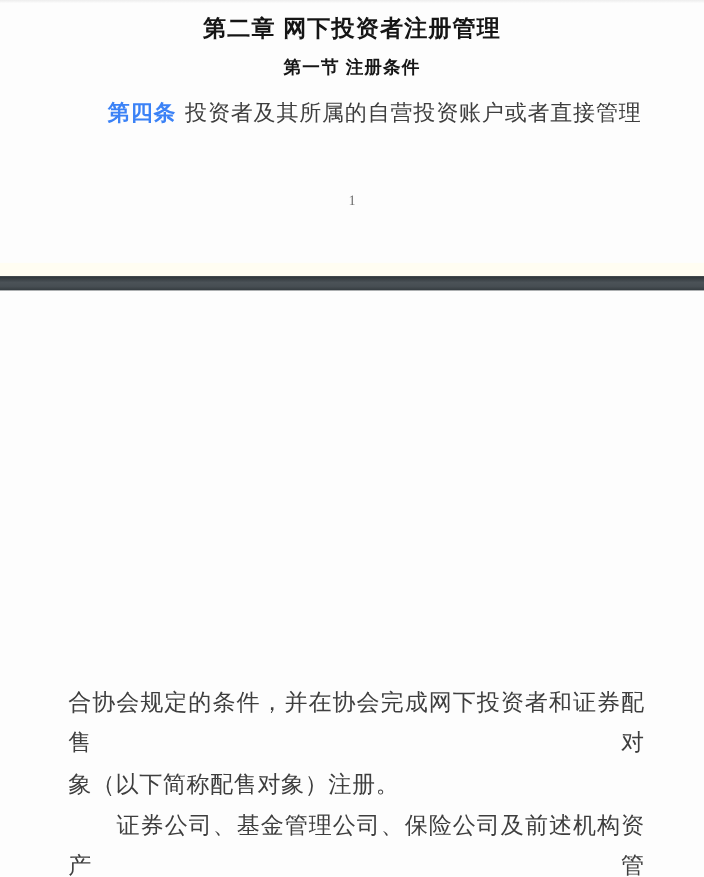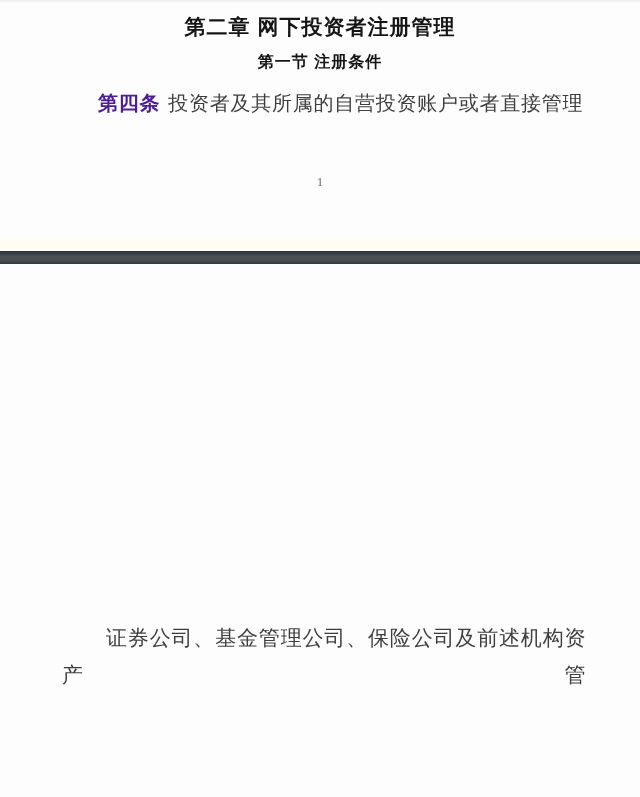--- a/index.html
+++ b/index.html
@@ -48,21 +48,21 @@
   }
 
   .bline { width: 100%; }
   .fill  { text-align: justify; text-align-last: justify; }
   .ind   { text-indent: 44px; }
   .ind1  { text-indent: 36px; }
 
   .artnum {
     font-family: "Liberation Sans", "DejaVu Sans", sans-serif;
     font-weight: 700;
-    color: #4c1d95;
+    color: #3b82f6;
     margin-right: 8px;
   }
 
   .pagenum {
     position: absolute; top: 174px; left: 0; right: 0;
     text-align: center;
     font-size: 13px; line-height: 16px;
     color: #6e6e6e;
   }
 
@@ -93,17 +93,19 @@
     </div>
 
     <div class="pagenum">1</div>
   </div>
 
   <div class="gap-tint"></div>
   <div class="page-divider"></div>
 
   <div class="page page2">
     <div class="body2">
+      <div class="bline fill">合协会规定的条件，并在协会完成网下投资者和证券配售对</div>
+      <div class="bline">象（以下简称配售对象）注册。</div>
       <div class="bline fill ind">证券公司、基金管理公司、保险公司及前述机构资产管</div>
 
     </div>
   </div>
 </div>
 
 </body></html>

